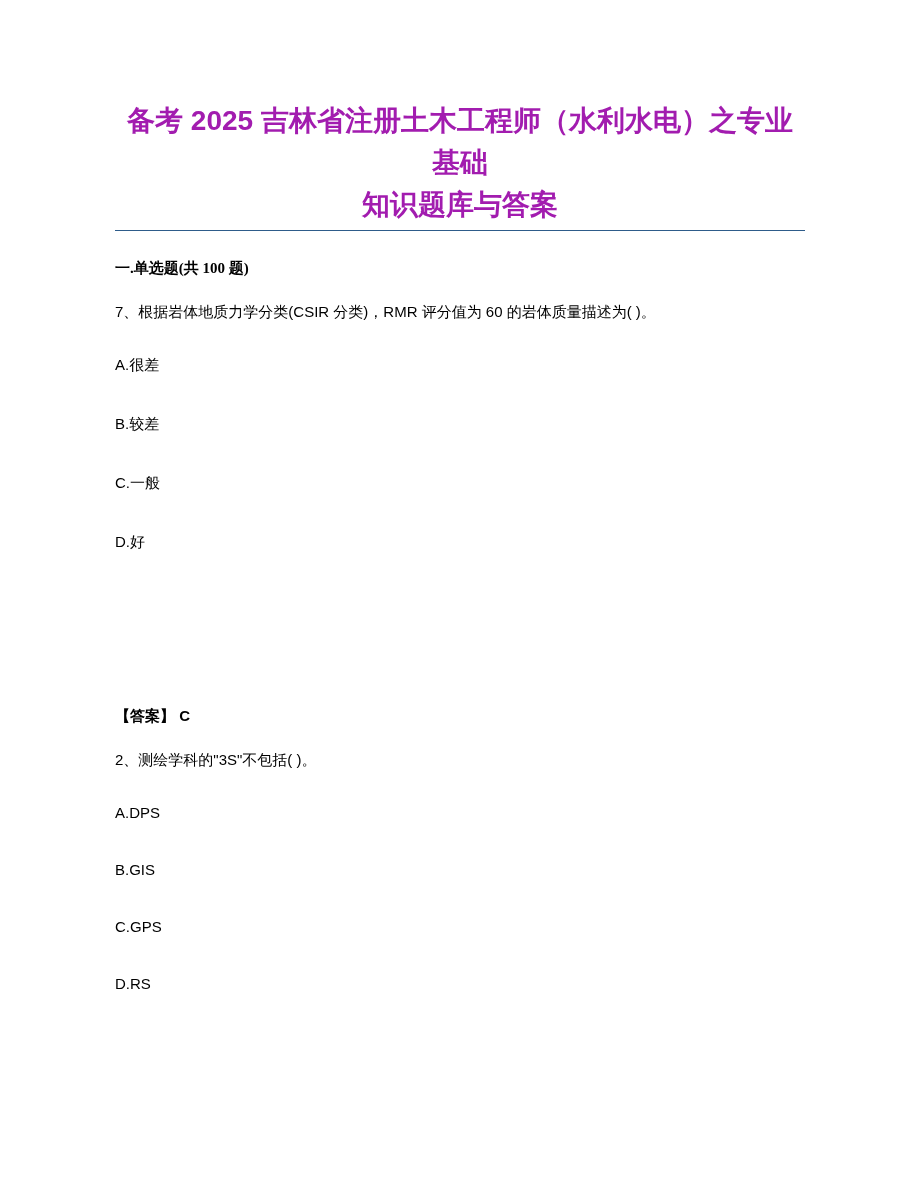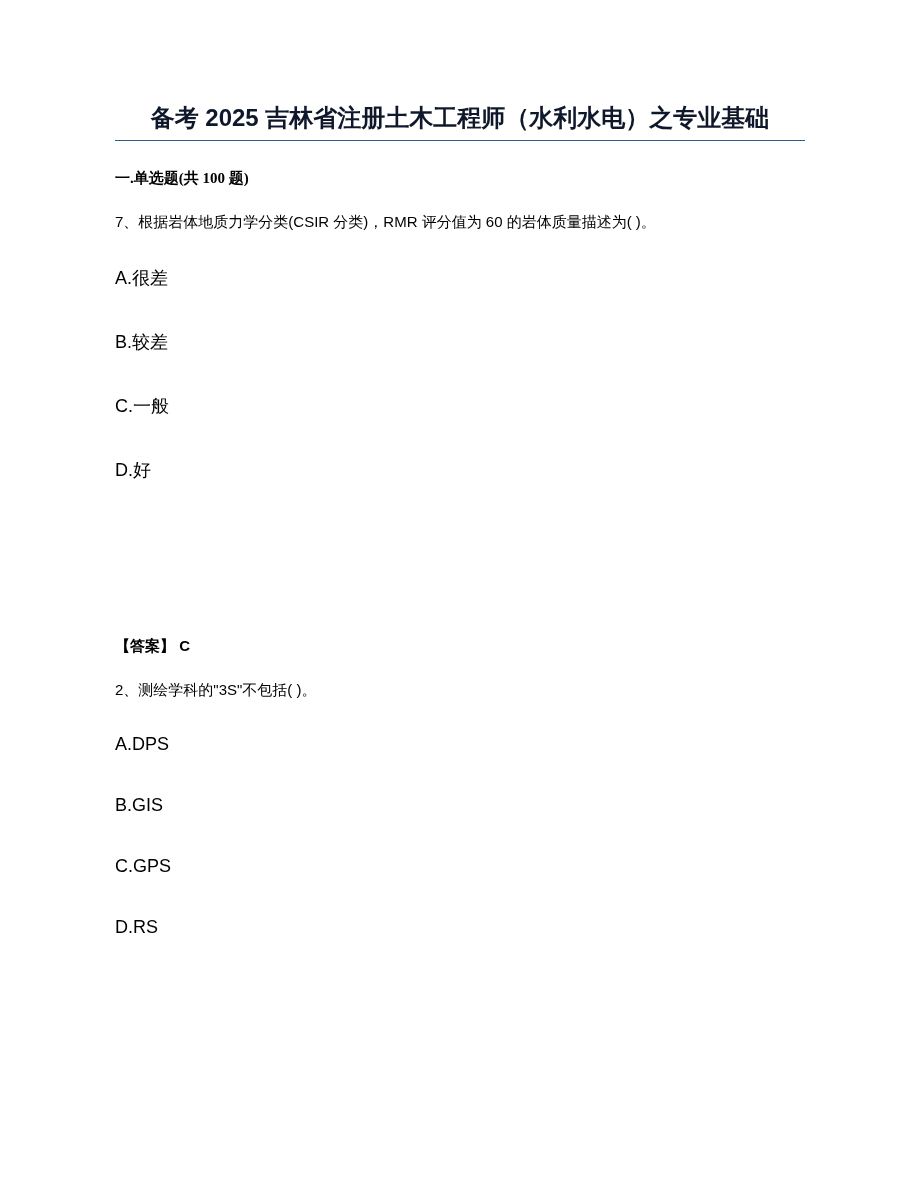--- a/index.html
+++ b/index.html
@@ -15,59 +15,60 @@
       color: #000000;
       padding: 100px 115px 60px 115px;
     }
     .title-container {
       text-align: center;
       border-bottom: 1.5px solid #2e5c8a;
       padding-bottom: 4px;
       margin-bottom: 28px;
     }
     .title {
-      color: #0f172a;
-      font-size: 24px;
+      color: #a21caf;
+      font-size: 28px;
       font-weight: bold;
       line-height: 1.5;
       font-family: "Microsoft YaHei", "黑体", sans-serif;
     }
     .section-heading {
       font-size: 15px;
       font-weight: bold;
       margin-bottom: 22px;
       font-family: Liberation Serif, serif;
     }
     .question-text {
       font-size: 15px;
       line-height: 1.6;
       margin-bottom: 32px;
       font-family: "Microsoft YaHei", "黑体", sans-serif;
     }
     .option {
-      font-size: 18px;
+      font-size: 15px;
       margin-bottom: 40px;
       font-family: "Microsoft YaHei", "黑体", sans-serif;
     }
     .answer-gap {
       height: 95px;
     }
     .answer {
       font-size: 15px;
       font-weight: bold;
       margin-bottom: 22px;
       font-family: "Microsoft YaHei", "黑体", sans-serif;
       margin-top: 20px;
     }
   </style>
 </head>
 <body>
 
 <div class="title-container">
   <div class="title">备考 2025 吉林省注册土木工程师（水利水电）之专业基础</div>
+  <div class="title">知识题库与答案</div>
 </div>
 
 <div class="section-heading">一.单选题(共 100 题)</div>
 
 <div class="question-text">7、根据岩体地质力学分类(CSIR 分类)，RMR 评分值为 60 的岩体质量描述为(  )。</div>
 <div class="option">A.很差</div>
 <div class="option">B.较差</div>
 <div class="option">C.一般</div>
 <div class="option">D.好</div>
 

